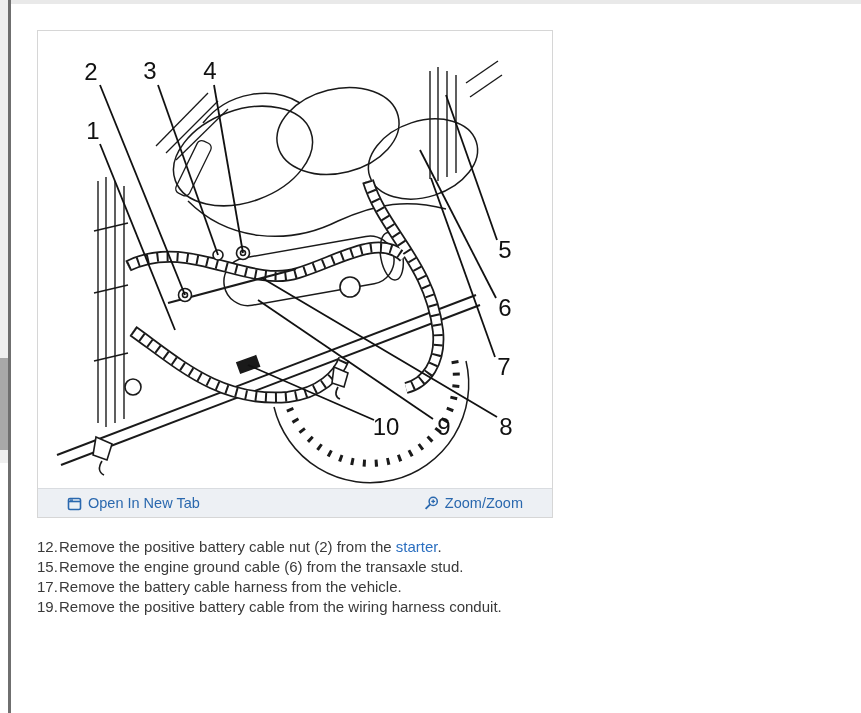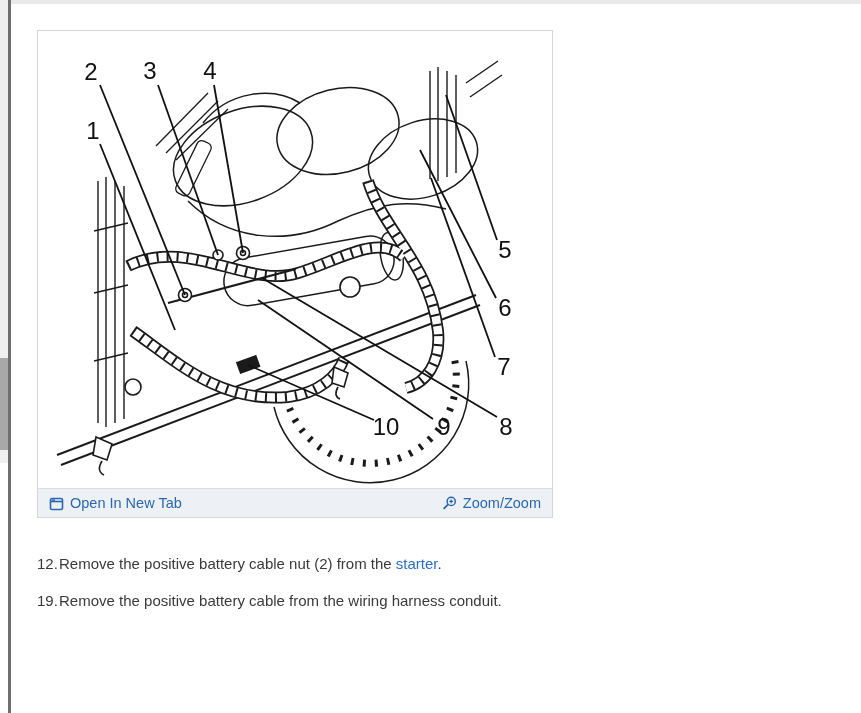--- a/index.html
+++ b/index.html
@@ -5,26 +5,26 @@
   html,body{margin:0;padding:0;background:#ffffff;width:861px;height:713px;
     font-family:"Liberation Sans",sans-serif;-webkit-font-smoothing:antialiased;overflow:hidden;}
   .top-band{position:absolute;left:0;top:0;width:861px;height:4px;background:#e9e9e9;}
   .scroll-track{position:absolute;left:0;top:0;width:8px;height:463px;background:#f0f0f0;}
   .scroll-thumb{position:absolute;left:0;top:358px;width:8px;height:92px;background:#a8a8a8;}
   .edge-line{position:absolute;left:8px;top:0;width:3px;height:713px;background:#6f6f6f;}
   .panel{position:absolute;left:37px;top:30px;width:514px;background:#ffffff;
     border:1px solid #d6d6d6;}
   .diagram-area{width:100%;height:457px;background:#ffffff;overflow:hidden;}
   .panel-footer{height:28px;background:#edf0f4;border-top:1px solid #d9dce0;
-    display:flex;justify-content:space-between;align-items:center;padding:0 11px;}
+    display:flex;justify-content:space-between;align-items:center;padding:0 29px;}
   .footer-link{display:flex;align-items:center;gap:6px;color:#2a68ae;font-size:14.5px;
     text-decoration:none;cursor:pointer;}
   .footer-link svg{display:block;}
   .steps{position:absolute;left:37px;top:537px;width:760px;font-size:15px;color:#3a3a3a;}
-  .step{line-height:20px;white-space:nowrap;margin-top:17px;}
+  .step{line-height:20px;white-space:nowrap;}
   .step .num{display:inline-block;min-width:22px;}
   .inline-link{color:#2b6fc0;text-decoration:none;cursor:pointer;}
   .callout{font-size:24px;fill:#111;}
   .art{stroke:#1a1a1a;fill:none;}
 </style>
 </head>
 <body>
 
 <div class="top-band"></div>
 <div class="scroll-track">
@@ -160,14 +160,16 @@
         <line x1="7.3" y1="5.4" x2="11.1" y2="5.4" stroke="#2a68ae" stroke-width="1.3"></line>
         <line x1="9.2" y1="3.5" x2="9.2" y2="7.3" stroke="#2a68ae" stroke-width="1.3"></line>
       </svg>
       <span>Zoom/Zoom</span>
     </a>
   </div>
 </div>
 
 <div class="steps">
   <div class="step"><span class="num">12.</span><span>Remove the positive battery cable nut (2) from the </span><a class="inline-link">starter</a><span>.</span></div>
+  <div class="step"><span class="num">15.</span><span>Remove the engine ground cable (6) from the transaxle stud.</span></div>
+  <div class="step"><span class="num">17.</span><span>Remove the battery cable harness from the vehicle.</span></div>
   <div class="step"><span class="num">19.</span><span>Remove the positive battery cable from the wiring harness conduit.</span></div>
 </div>
 
 </body></html>

